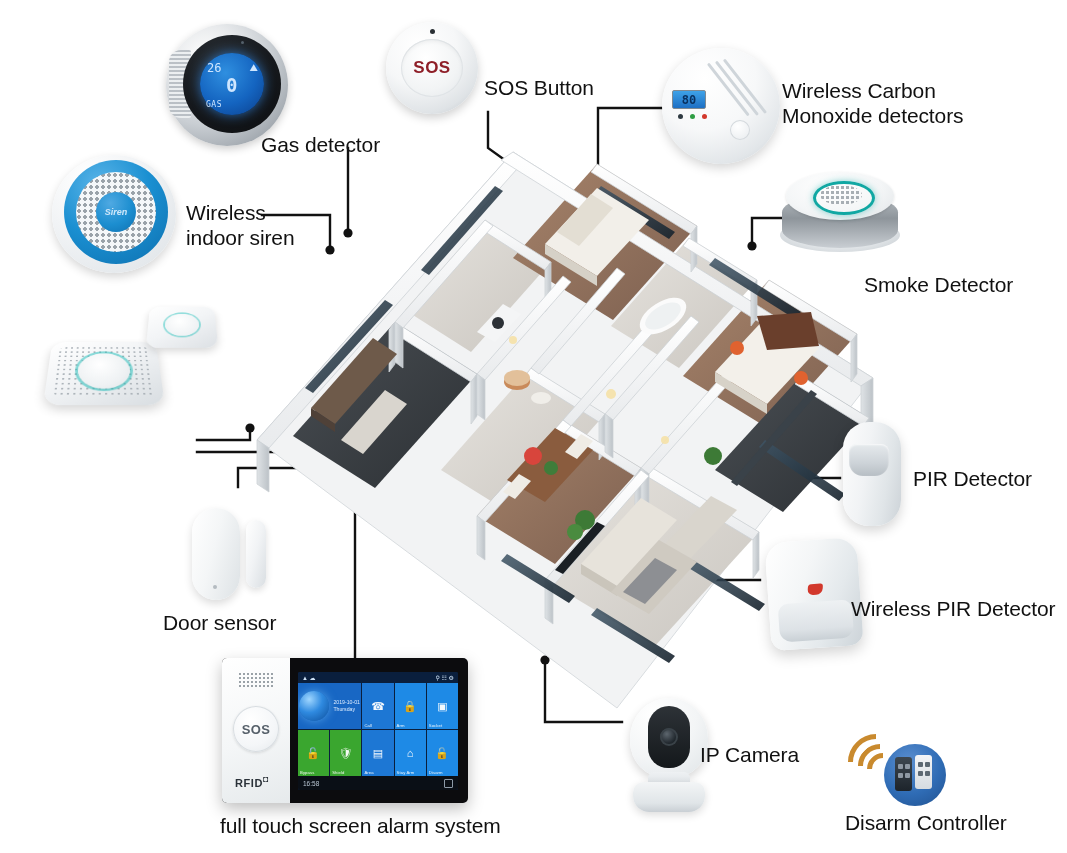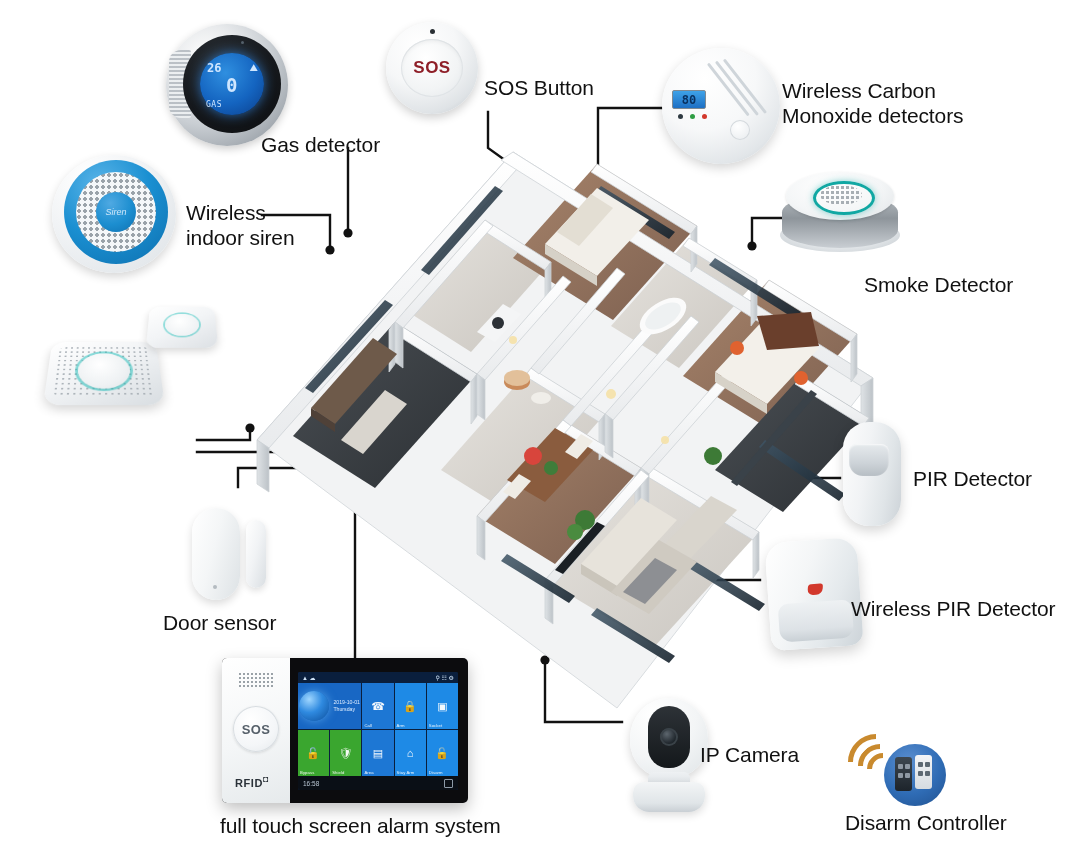--- a/index.html
+++ b/index.html
@@ -61,21 +61,21 @@
   }
   .gas-lcd {
     position: absolute; left: 17px; top: 18px;
     width: 64px; height: 62px;
     border-radius: 50%;
     background: radial-gradient(circle at 40% 32%, #2f8fe0 0%, #1464c0 55%, #0b3e8a 100%);
     box-shadow: 0 0 12px rgba(45,130,220,.75);
     color: #cfe6ff;
     font-family: "DejaVu Sans Mono", monospace;
   }
-  .gas-temp { position: absolute; left: 7px; top: 8px; font-size: 12px; font-weight: bold; }
+  .gas-temp { position: absolute; left: 7px; top: 8px; font-size: 12px; font-weight: normal; }
   .gas-ico { position: absolute; right: 6px; top: 9px; font-size: 10px; }
   .gas-num { position: absolute; left: 26px; top: 21px; font-size: 19px; font-weight: bold; }
   .gas-txt { position: absolute; left: 6px; bottom: 6px; font-size: 8px; letter-spacing: .5px; }
   .gas-led { position: absolute; left: 58px; top: 6px; width: 3px; height: 3px; border-radius: 50%; background: #55606a; }
 
   
   .sos-body {
     position: absolute; width: 92px; height: 92px; border-radius: 50%;
     background: radial-gradient(circle at 35% 26%, #ffffff 0%, #f6f7f8 42%, #dfe3e6 75%, #b9bfc5 100%);
     box-shadow: 0 4px 10px rgba(0,0,0,.18);
@@ -140,20 +140,21 @@
     background-image: radial-gradient(#9aa2a8 40%, transparent 41%);
     background-size: 5px 5px;
     opacity: .85;
   }
 
   
   .siren-body {
     position: absolute; width: 124px; height: 118px; border-radius: 50%;
     background: radial-gradient(circle at 30% 22%, #ffffff 0%, #f2f4f6 40%, #dde2e6 100%);
     box-shadow: 0 4px 10px rgba(0,0,0,.16);
+    font-weight: bold;
   }
   .siren-blue {
     position: absolute; left: 12px; top: 5px; width: 104px; height: 104px; border-radius: 50%;
     background: radial-gradient(circle at 34% 24%, #59b4e8 0%, #1a8fd1 48%, #0d6fae 100%);
   }
   .siren-mesh {
     position: absolute; left: 24px; top: 17px; width: 80px; height: 80px; border-radius: 50%;
     background-color: #f4f7f9;
     background-image: radial-gradient(#9aa3aa 38%, transparent 39%);
     background-size: 6px 6px;

